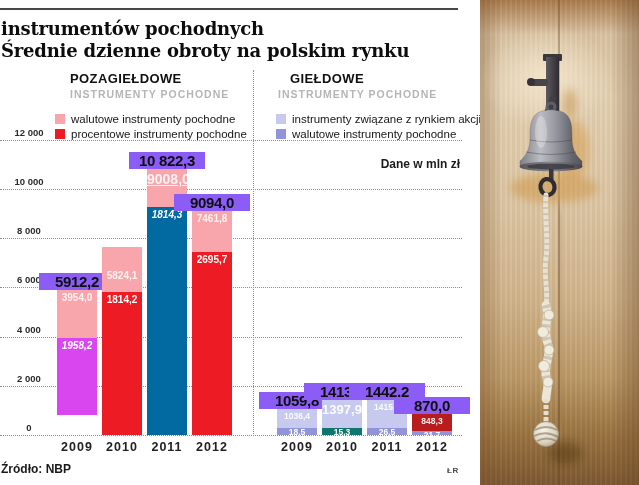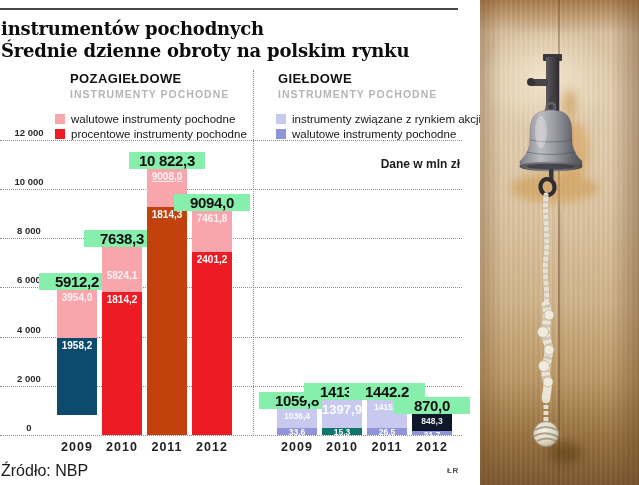--- a/index.html
+++ b/index.html
@@ -17,24 +17,24 @@
   .lg-sq{width:10px;height:10px;flex:0 0 10px;}
   .lg-tx{font-size:11.5px;color:#161616;white-space:nowrap;}
   .note{left:280px;top:157px;width:180px;text-align:right;font-weight:bold;font-size:12px;color:#1c1c1c;}
   .gridline{left:0;width:462px;height:0;border-top:1px dotted #8f8f8f;}
   .vsep{left:253px;top:70px;height:366px;width:0;border-left:1px dotted #8f8f8f;}
   .tick{left:6px;width:46px;text-align:center;font-size:9.5px;font-weight:bold;color:#2a2a2a;}
   .bar{width:40px;display:flex;flex-direction:column;}
   .seg{position:relative;width:100%;}
   .seg-lab{position:absolute;left:0;right:0;text-align:center;font-weight:bold;}
   .total{position:absolute;text-align:center;font-weight:bold;font-size:15px;color:#0e0e0e;
-         background:#86efac;white-space:nowrap;letter-spacing:-0.3px;}
+         background:#8b5cf6;white-space:nowrap;letter-spacing:-0.3px;}
   .year{position:absolute;top:440px;width:60px;text-align:center;font-size:12.5px;
         font-weight:bold;letter-spacing:1px;color:#222;}
-  .source{left:1px;top:462px;font-size:16px;font-weight:normal;color:#1a1a1a;}
+  .source{left:1px;top:462px;font-size:12px;font-weight:bold;color:#1a1a1a;}
   .credit{left:447px;top:466px;font-size:8px;font-weight:bold;letter-spacing:.5px;color:#4a4a4a;}
   
   .photo{left:480px;top:0;width:159px;height:485px;overflow:hidden;}
   .wood{position:absolute;inset:0;
     background:
       radial-gradient(95px 75px at 42% 16%, rgba(244,230,205,.95), rgba(244,230,205,0) 70%),
       linear-gradient(90deg, rgba(122,84,46,.38), rgba(122,84,46,0) 14%, rgba(122,84,46,0) 82%, rgba(112,76,42,.45)),
       repeating-linear-gradient(90deg, rgba(255,255,255,.05) 0 2px, rgba(92,62,30,.05) 2px 5px),
       linear-gradient(180deg,#a97a4c 0%,#d9c2a2 7%,#e3d1b3 20%,#ddc6a5 42%,#d0b48b 62%,#bb9866 78%,#97713f 90%,#7b5630 100%);}
   .seam{position:absolute;left:78px;top:0;width:2px;height:485px;background:rgba(105,70,36,.35);}
@@ -50,21 +50,21 @@
   <div class="abs title">
     <div>instrumentów pochodnych</div>
     <div>Średnie dzienne obroty na polskim rynku</div>
   </div>
 
   <div class="abs grp-head" style="left:70px;top:71px;">
     <div class="h1" style="text-transform:uppercase;">Pozagiełdowe</div>
     <div class="h2" style="text-transform:uppercase;">Instrumenty pochodne</div>
   </div>
   <div class="abs grp-head" style="left:278px;top:71px;">
-    <div class="h1" style="text-transform:uppercase;">Giełdowe</div>
+    <div class="h1" style="text-transform:uppercase;margin-left:12px;">Giełdowe</div>
     <div class="h2" style="text-transform:uppercase;">Instrumenty pochodne</div>
   </div>
 
   <div class="abs legend" style="left:55px;top:112px;">
     <div class="lg-row">
       <span class="lg-sq" style="background: rgb(248, 166, 171);"></span>
       <span class="lg-tx">walutowe instrumenty pochodne</span>
     </div>
     <div class="lg-row">
       <span class="lg-sq" style="background: rgb(237, 27, 35);"></span>
@@ -97,62 +97,61 @@
       <div class="abs gridline" style="top: 336.66px;"></div>
       <div class="abs tick" style="top: 323.66px;">4 000</div>
       <div class="abs gridline" style="top: 385.83px;"></div>
       <div class="abs tick" style="top: 372.83px;">2 000</div>
       <div class="abs gridline" style="top: 435px;"></div>
       <div class="abs tick" style="top: 422px;">0</div>
       <div class="abs bar" style="left: 57px; top: 289.649px; height: 145.351px;">
         <div class="seg" style="height: 48.1423px; background: rgb(248, 166, 171);">
           <div class="seg-lab" style="top: 2px; font-size: 10px; color: rgba(255, 255, 255, 0.85);">3954,0</div>
         </div>
-        <div class="seg" style="height: 77px; background: #0c4a6e;">
+        <div class="seg" style="height: 77px; background: #d946ef; font-style: italic;">
           <div class="seg-lab" style="top: 2px; font-size: 10px; color: rgb(255, 255, 255);">1958,2</div>
         </div>
       </div>
       <div class="total" style="left: 39px; width: 76px; top: 272.649px;">5912,2</div>
       <div class="year" style="left: 47px;">2009</div>
       <div class="abs bar" style="left: 102px; top: 247.212px; height: 187.788px;">
         <div class="seg" style="height: 44.6021px; background: rgb(248, 166, 171);">
           <div class="seg-lab" style="top: 2px; font-size: 10px; color: rgba(255, 255, 255, 0.85); margin-top: 21px;">5824,1</div>
         </div>
         <div class="seg" style="height: 143.185px; background: rgb(237, 27, 35);">
           <div class="seg-lab" style="top: 2px; font-size: 10px; color: rgb(255, 255, 255);">1814,2</div>
         </div>
       </div>
-      <div class="total" style="left: 84px; width: 76px; top: 230.212px;">7638,3</div>
       <div class="year" style="left: 92px;">2010</div>
       <div class="abs bar" style="left: 147px; top: 168.934px; height: 266.066px;">
         <div class="seg" style="height: 44.6046px; background: rgb(248, 166, 171);">
-          <div class="seg-lab" style="top: 2px; font-size: 10px; color: rgba(255, 255, 255, 0.85); text-decoration: underline;">9008,0</div>
-        </div>
-        <div class="seg" style="height: 266px; background: #c2410c;">
+          <div class="seg-lab" style="top: 2px; font-size: 14px; color: rgba(255, 255, 255, 0.85); text-decoration: underline;">9008,0</div>
+        </div>
+        <div class="seg" style="height: 266px; background: #0369a1; font-style: italic;">
           <div class="seg-lab" style="top: 2px; font-size: 10px; color: rgb(255, 255, 255);">1814,3</div>
         </div>
       </div>
       <div class="total" style="left: 129px; width: 76px; top: 151.934px;">10 822,3</div>
       <div class="year" style="left: 137px;">2011</div>
       <div class="abs bar" style="left: 192px; top: 211.424px; height: 223.576px;">
         <div class="seg" style="height: 40.1276px; background: rgb(248, 166, 171);">
           <div class="seg-lab" style="top: 2px; font-size: 10px; color: rgba(255, 255, 255, 0.85);">7461,8</div>
         </div>
         <div class="seg" style="height: 183.448px; background: rgb(237, 27, 35);">
-          <div class="seg-lab" style="top: 2px; font-size: 10px; color: rgb(255, 255, 255);">2401,2</div>
+          <div class="seg-lab" style="top: 2px; font-size: 10px; color: rgb(255, 255, 255);">2695,7</div>
         </div>
       </div>
       <div class="total" style="left: 174px; width: 76px; top: 194.424px;">9094,0</div>
       <div class="year" style="left: 182px;">2012</div>
       <div class="abs bar" style="left: 277px; top: 408.945px; height: 26.0552px;">
         <div class="seg" style="height: 19.0552px; background: rgb(199, 202, 238);">
           <div class="seg-lab" style="top: 2px; font-size: 8.5px; color: rgba(255, 255, 255, 0.92);">1036,4</div>
         </div>
         <div class="seg" style="height: 7px; background: rgb(144, 148, 216);">
-          <div class="seg-lab" style="top: -1px; font-size: 8.5px; color: rgb(255, 255, 255);">33,6</div>
+          <div class="seg-lab" style="top: -1px; font-size: 8.5px; color: rgb(255, 255, 255);">18,5</div>
         </div>
       </div>
       <div class="total" style="left: 259px; width: 76px; top: 391.945px;">1059,8</div>
       <div class="year" style="left: 267px;">2009</div>
       <div class="abs bar" style="left: 322px; top: 400.256px; height: 34.7435px;">
         <div class="seg" style="height: 27.7435px; background: rgb(199, 202, 238);">
           <div class="seg-lab" style="top: 2px; font-size: 13px; color: rgba(255, 255, 255, 0.92);">1397,9</div>
         </div>
         <div class="seg" style="height: 7px; background: #0f766e;">
           <div class="seg-lab" style="top: -1px; font-size: 8.5px; color: rgb(255, 255, 255);">15,3</div>
@@ -164,21 +163,21 @@
         <div class="seg" style="height: 28.4565px; background: rgb(199, 202, 238);">
           <div class="seg-lab" style="top: 2px; font-size: 8.5px; color: rgba(255, 255, 255, 0.92);">1415,7</div>
         </div>
         <div class="seg" style="height: 7px; background: rgb(144, 148, 216);">
           <div class="seg-lab" style="top: -1px; font-size: 8.5px; color: rgb(255, 255, 255);">26,5</div>
         </div>
       </div>
       <div class="total" style="left: 349px; width: 76px; top: 382.544px;">1442,2</div>
       <div class="year" style="left: 357px;">2011</div>
       <div class="abs bar" style="left: 412px; top: 413.611px; height: 21.389px;">
-        <div class="seg" style="height: 31px; background: #0f172a;">
+        <div class="seg" style="height: 31px; background: #b91c1c;">
           <div class="seg-lab" style="top: 2px; font-size: 8.5px; color: rgba(255, 255, 255, 0.92);">848,3</div>
         </div>
         <div class="seg" style="height: 7px; background: rgb(144, 148, 216);">
           <div class="seg-lab" style="top: -1px; font-size: 8.5px; color: rgb(255, 255, 255);">21,7</div>
         </div>
       </div>
       <div class="total" style="left: 394px; width: 76px; top: 396.611px;">870,0</div>
       <div class="year" style="left: 402px;">2012</div>
     </div>
 

